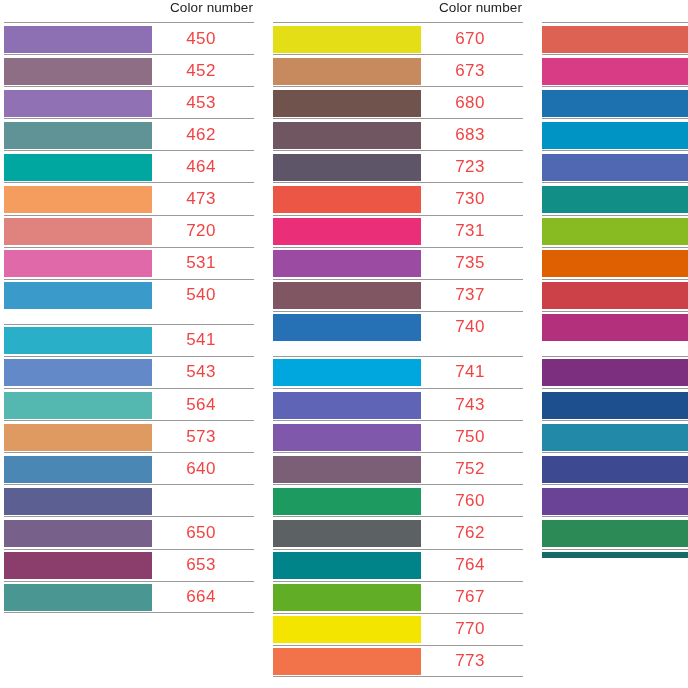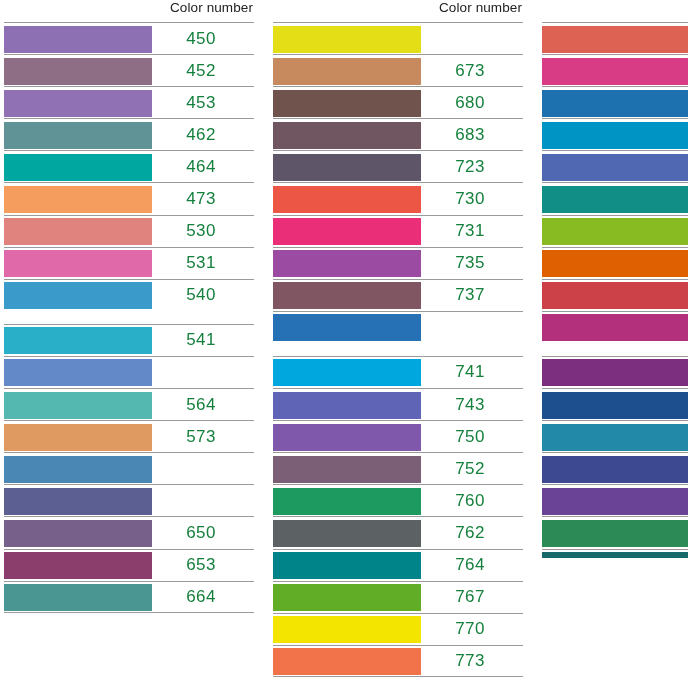--- a/index.html
+++ b/index.html
@@ -78,21 +78,21 @@
     width: 148px;
     height: 27px;
     margin-top: 1px;
   }
 
   .swatch-number {
     flex: 1 1 auto;
     text-align: center;
     font-size: 17px;
     font-weight: 400;
-    color: #15803d;
+    color: #ef4444;
     letter-spacing: 0.4px;
     line-height: 20px;
     padding-right: 4px;
     white-space: nowrap;
   }
 
   
   .col-3 {
     overflow: hidden;
   }
@@ -128,47 +128,49 @@
       <div class="swatch-row">
         <div class="swatch" style="background: rgb(0, 166, 160);"></div>
         <div class="swatch-number">464</div>
       </div>
       <div class="swatch-row">
         <div class="swatch" style="background: rgb(245, 157, 94);"></div>
         <div class="swatch-number">473</div>
       </div>
       <div class="swatch-row">
         <div class="swatch" style="background: rgb(224, 130, 126);"></div>
-        <div class="swatch-number">530</div>
+        <div class="swatch-number">720</div>
       </div>
       <div class="swatch-row">
         <div class="swatch" style="background: rgb(224, 106, 169);"></div>
         <div class="swatch-number">531</div>
       </div>
       <div class="swatch-row">
         <div class="swatch" style="background: rgb(58, 155, 203);"></div>
         <div class="swatch-number">540</div>
       </div>
       <div class="swatch-row gap-before">
         <div class="swatch" style="background: rgb(42, 175, 200);"></div>
         <div class="swatch-number">541</div>
       </div>
       <div class="swatch-row">
         <div class="swatch" style="background: rgb(99, 137, 200);"></div>
+        <div class="swatch-number">543</div>
       </div>
       <div class="swatch-row">
         <div class="swatch" style="background: rgb(84, 184, 177);"></div>
         <div class="swatch-number">564</div>
       </div>
       <div class="swatch-row">
         <div class="swatch" style="background: rgb(223, 154, 98);"></div>
         <div class="swatch-number">573</div>
       </div>
       <div class="swatch-row">
         <div class="swatch" style="background: rgb(74, 135, 180);"></div>
+        <div class="swatch-number">640</div>
       </div>
       <div class="swatch-row">
         <div class="swatch" style="background: rgb(92, 95, 145);"></div>
       </div>
       <div class="swatch-row">
         <div class="swatch" style="background: rgb(119, 96, 138);"></div>
         <div class="swatch-number">650</div>
       </div>
       <div class="swatch-row">
         <div class="swatch" style="background: rgb(139, 61, 108);"></div>
@@ -178,20 +180,21 @@
         <div class="swatch" style="background: rgb(73, 150, 147);"></div>
         <div class="swatch-number">664</div>
       </div>
     </div>
     <div class="color-column col-2">
       <div class="col-header">
         <span class="col-header-label">Color number</span>
       </div>
       <div class="swatch-row">
         <div class="swatch" style="background: rgb(227, 222, 22);"></div>
+        <div class="swatch-number">670</div>
       </div>
       <div class="swatch-row">
         <div class="swatch" style="background: rgb(199, 138, 95);"></div>
         <div class="swatch-number">673</div>
       </div>
       <div class="swatch-row">
         <div class="swatch" style="background: rgb(112, 83, 77);"></div>
         <div class="swatch-number">680</div>
       </div>
       <div class="swatch-row">
@@ -213,20 +216,21 @@
       <div class="swatch-row">
         <div class="swatch" style="background: rgb(155, 75, 161);"></div>
         <div class="swatch-number">735</div>
       </div>
       <div class="swatch-row">
         <div class="swatch" style="background: rgb(127, 86, 98);"></div>
         <div class="swatch-number">737</div>
       </div>
       <div class="swatch-row">
         <div class="swatch" style="background: rgb(38, 113, 182);"></div>
+        <div class="swatch-number">740</div>
       </div>
       <div class="swatch-row gap-before">
         <div class="swatch" style="background: rgb(0, 166, 222);"></div>
         <div class="swatch-number">741</div>
       </div>
       <div class="swatch-row">
         <div class="swatch" style="background: rgb(95, 100, 182);"></div>
         <div class="swatch-number">743</div>
       </div>
       <div class="swatch-row">

